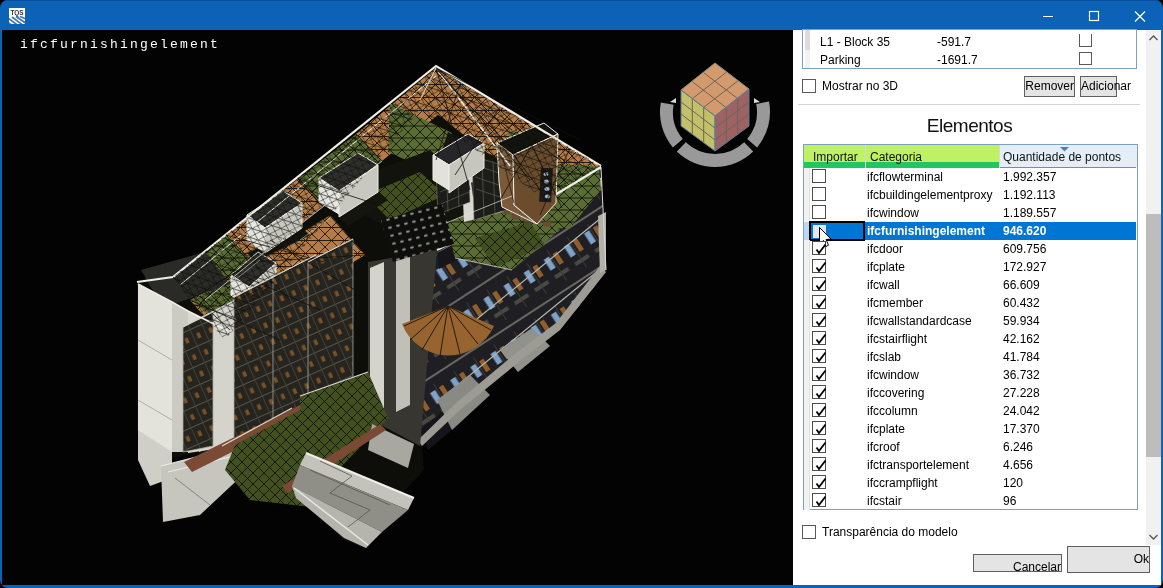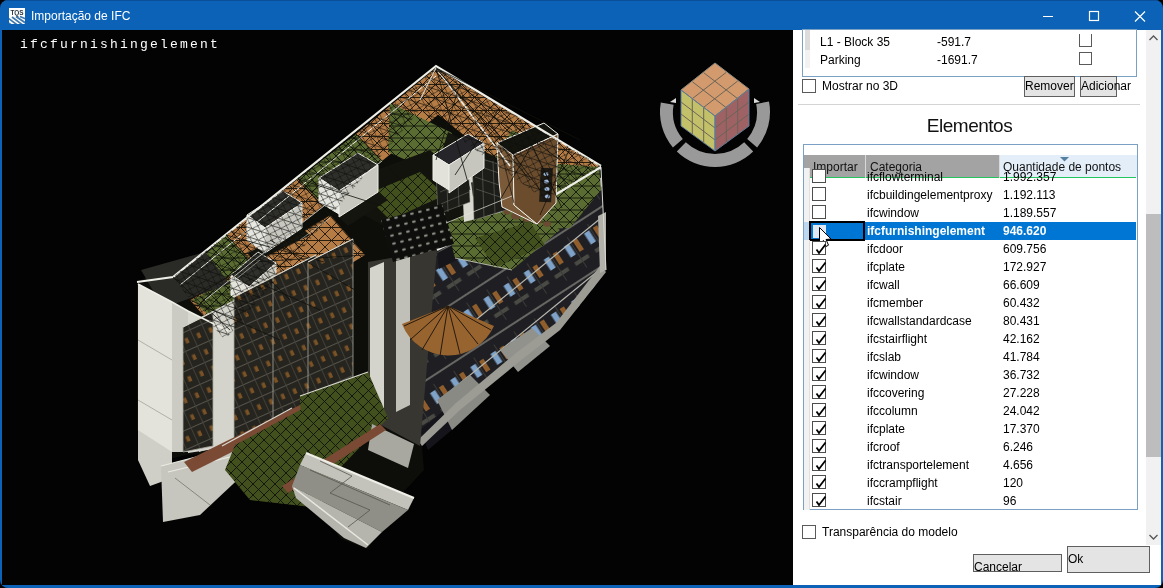--- a/index.html
+++ b/index.html
@@ -15,38 +15,38 @@
 .capbtn { position:absolute; top:0; width:46px; height:30px; }
 #viewport { position:absolute; left:2px; top:30px; width:791px; height:555px;
   background:#030303; }
 #vplabel { position:absolute; left:18px; top:7px; color:#fff;
   font-family:"Liberation Mono", monospace; font-size:13px; letter-spacing:2.2px; }
 #panel { position:absolute; left:793px; top:30px; width:368px; height:555px;
   background:#ffffff; font-size:12px; color:#000; }
 #rstrip { position:absolute; left:1161px; top:30px; width:2px; height:555px; background:#0b62b6; }
 #bstrip { position:absolute; left:0px; top:585px; width:1163px; height:3px; background:#0b62b6; }
 
-#toplist { position:absolute; left:9px; top:-1px; width:335px; height:48px;
+#toplist { position:absolute; left:9px; top:-1px; width:335px; height:40px;
   border:1px solid #7aa0c4; background:#fff; }
 #toplist .sb { position:absolute; left:2px; top:0px; width:5px; height:38px; background:#f2f2f2; }
 #toplist .sbt { position:absolute; left:2px; top:0px; width:5px; height:20px; background:#dcdcdc; }
 .lrow { position:absolute; left:17px; height:18px; line-height:18px; }
 .lval { position:absolute; left:134px; height:18px; line-height:18px; }
 .lchk { position:absolute; left:276px; width:13px; height:13px; border:1px solid #5a5a5a; background:#fff; }
 .chk { position:absolute; width:14px; height:14px; border:1px solid #5a5a5a; background:#fff; }
 .btn { position:absolute; background:#e4e4e4; border:1px solid #5f5f5f;
-  text-align:left; font-size:12px; color:#000; }
+  text-align:right; font-size:12px; color:#000; }
 #sep1 { position:absolute; left:5px; top:74px; width:342px; height:1px; background:#d4d4d4; }
 #elhead { position:absolute; left:0px; top:85px; width:353px; text-align:center;
   font-size:19px; letter-spacing:-0.5px; color:#111; }
 
 #tbl { position:absolute; left:10px; top:114px; width:335px; height:366px;
   border:1px solid #7aa0c4; background:#fff; }
-#thdr { position:absolute; left:0; top:10px; width:332px; height:23px; background:#a3a3a3;
-  border-bottom:1px solid #22c55e; }
+#thdr { position:absolute; left:0; top:0; width:332px; height:23px; background:#bef264;
+  border-bottom:6px solid #22c55e; }
 #thdr .c3 { position:absolute; left:195px; top:0; width:138px; height:22px; background:#e3eef9; }
 #thdr .ht { position:absolute; top:5px; font-size:12px; color:#111; }
 .vline { position:absolute; top:0; width:1px; background:#d9d9d9; }
 .trow { position:absolute; left:7px; width:325px; height:18px;padding-left:24px; }
 .trow .cat { position:absolute; left:56px; top:2px; }
 .trow .qty { position:absolute; left:192px; top:2px; }
 .rowhdr { position:absolute; left:0px; width:6px; background:#f2f2f2; border-right:1px solid #e0e0e0;}
 #hlrow { background:#0076d4; }
 #hlrow .cat, #hlrow .qty { color:#fff; font-weight:bold; }
 #hlcell { position:absolute; left:-2px; top:-1px; width:56px; height:20px;
@@ -67,21 +67,20 @@
       <rect x="0" y="0" width="16" height="16" fill="#ffffff"></rect>
       <text x="8" y="6.8" font-size="6.4" font-weight="bold" fill="#1c2b3a" text-anchor="middle" font-family="Liberation Sans">TQS</text>
       <g stroke="#3f77ad" stroke-width="1.7">
         <line x1="-3" y1="13" x2="8" y2="21"></line>
         <line x1="-1" y1="10" x2="11" y2="19"></line>
         <line x1="3" y1="9" x2="15" y2="18"></line>
         <line x1="7" y1="8.5" x2="18" y2="16"></line>
         <line x1="11" y1="8.5" x2="19" y2="12"></line>
       </g>
     </svg>
-    <div id="ttext">Importação de IFC</div>
     <svg class="capbtn" style="left:1025px" viewBox="0 0 46 30">
         <line x1="18" y1="15.5" x2="28" y2="15.5" stroke="#fff" stroke-width="1.2"></line>
       </svg>
     <svg class="capbtn" style="left:1071px" viewBox="0 0 46 30">
         <rect x="18.5" y="10.5" width="9" height="9" fill="none" stroke="#fff" stroke-width="1.2"></rect>
       </svg>
     <svg class="capbtn" style="left:1117px" viewBox="0 0 46 30">
         <path d="M18 10.5 L28 20.5 M28 10.5 L18 20.5" stroke="#fff" stroke-width="1.2"></path>
       </svg>
   </div>
@@ -457,21 +456,21 @@
             <div class="qty">60.432</div>
           </div>
           <div class="rowhdr" style="top:167px;height:18px;"></div>
           <div class="trow" style="top:167px">
             <div class="cb" style="top:1px">
               <svg width="16" height="18" viewBox="0 0 16 18">
                 <path d="M3.5 9.5 L6 13 L12.5 4.5" stroke="#000" stroke-width="1.8" fill="none"></path>
               </svg>
             </div>
             <div class="cat">ifcwallstandardcase</div>
-            <div class="qty">80.431</div>
+            <div class="qty">59.934</div>
           </div>
           <div class="rowhdr" style="top:185px;height:18px;"></div>
           <div class="trow" style="top:185px">
             <div class="cb" style="top:1px">
               <svg width="16" height="18" viewBox="0 0 16 18">
                 <path d="M3.5 9.5 L6 13 L12.5 4.5" stroke="#000" stroke-width="1.8" fill="none"></path>
               </svg>
             </div>
             <div class="cat">ifcstairflight</div>
             <div class="qty">42.162</div>

